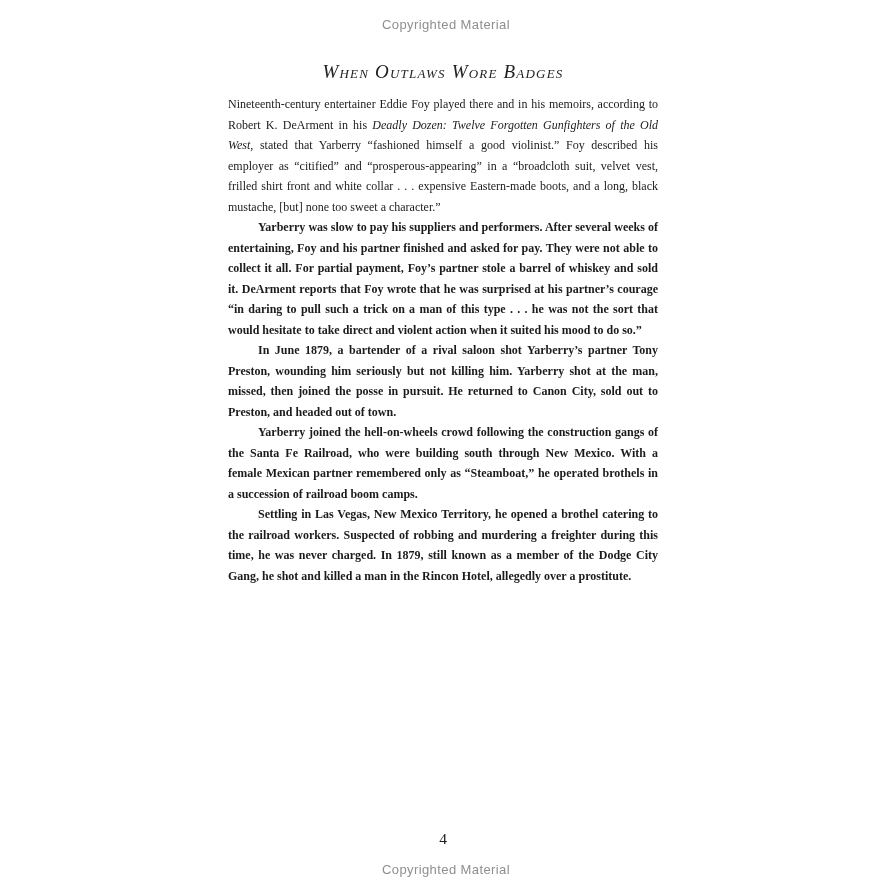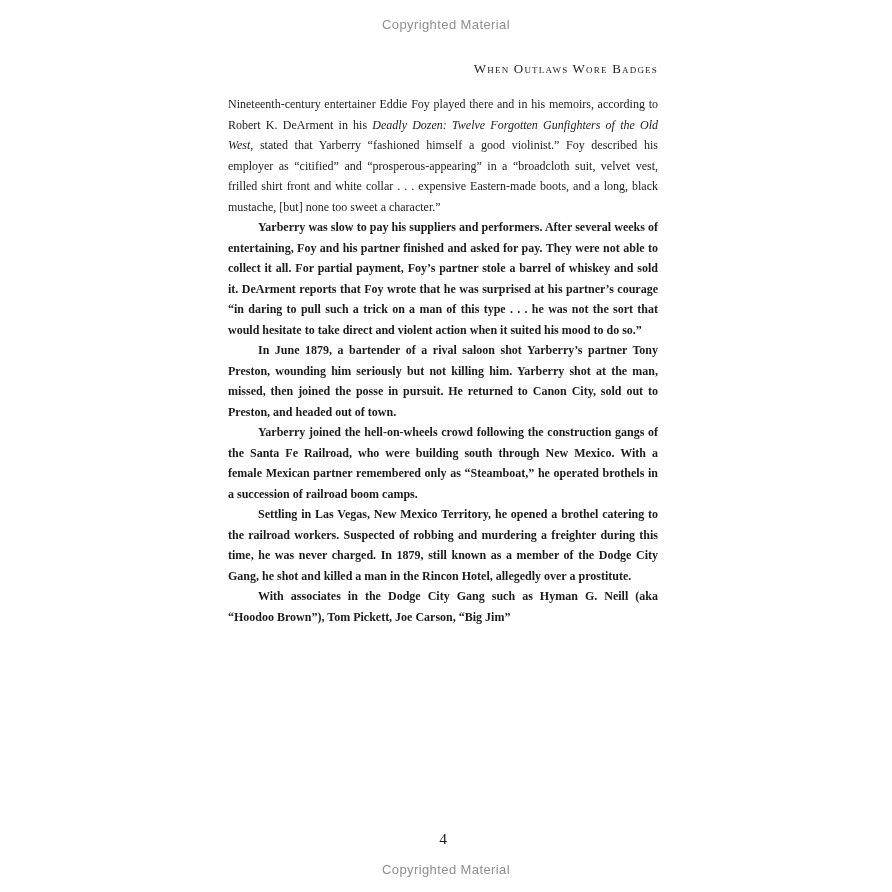--- a/index.html
+++ b/index.html
@@ -25,26 +25,27 @@
     letter-spacing: 0.4px;
     color: #8f8f8f;
   }
   .watermark.top { top: 17px; }
   .watermark.bottom { top: 862px; }
   .running-header {
     position: absolute;
     top: 61px;
     left: 228px;
     width: 430px;
-    text-align: right;
+    text-align: center;
     font-family: "Liberation Serif", serif;
     font-variant: small-caps;
-    font-size: 13px;
+    font-size: 19px;
     letter-spacing: 1.2px;
     color: #222222;
+    font-style: italic;
   }
   .body-text {
     position: absolute;
     top: 94px;
     left: 228px;
     width: 430px;
     font-size: 12px;
     line-height: 20.5px;
     color: #1b1b1b;
     text-align: justify;
@@ -77,19 +78,18 @@
   <div class="watermark top">Copyrighted Material</div>
 
   <div class="running-header">When Outlaws Wore Badges</div>
 
   <div class="body-text">
       <p class=""><span class="">Nineteenth-century entertainer Eddie Foy played there and in his memoirs, according to Robert K. DeArment in his </span><span class="it">Deadly Dozen: Twelve Forgotten Gunfighters of the Old West</span><span class="">, stated that Yarberry “fashioned himself a good violinist.” Foy described his employer as “citified” and “prosperous-appearing” in a “broadcloth suit, velvet vest, frilled shirt front and white collar . . . expensive Eastern-made boots, and a long, black mustache, [but] none too sweet a character.”</span></p>
       <p class="indent"><span class="">Yarberry was slow to pay his suppliers and performers. After several weeks of entertaining, Foy and his partner finished and asked for pay. They were not able to collect it all. For partial payment, Foy’s partner stole a barrel of whiskey and sold it. DeArment reports that Foy wrote that he was surprised at his partner’s courage “in daring to pull such a trick on a man of this type . . . he was not the sort that would hesitate to take direct and violent action when it suited his mood to do so.”</span></p>
       <p class="indent"><span class="">In June 1879, a bartender of a rival saloon shot Yarberry’s partner Tony Preston, wounding him seriously but not killing him. Yarberry shot at the man, missed, then joined the posse in pursuit. He returned to Canon City, sold out to Preston, and headed out of town.</span></p>
       <p class="indent"><span class="">Yarberry joined the hell-on-wheels crowd following the construction gangs of the Santa Fe Railroad, who were building south through New Mexico. With a female Mexican partner remembered only as “Steamboat,” he operated brothels in a succession of railroad boom camps.</span></p>
       <p class="indent"><span class="">Settling in Las Vegas, New Mexico Territory, he opened a brothel catering to the railroad workers. Suspected of robbing and murdering a freighter during this time, he was never charged. In 1879, still known as a member of the Dodge City Gang, he shot and killed a man in the Rincon Hotel, allegedly over a prostitute.</span></p>
-      <p class="indent"><span class="">With associates in the Dodge City Gang such as Hyman G. Neill (aka “Hoodoo Brown”), Tom Pickett, Joe Carson, “Big Jim”</span></p>
     </div>
 
   <div class="page-number">4</div>
 
   <div class="watermark bottom">Copyrighted Material</div>
 </div>
 
 </body></html>

